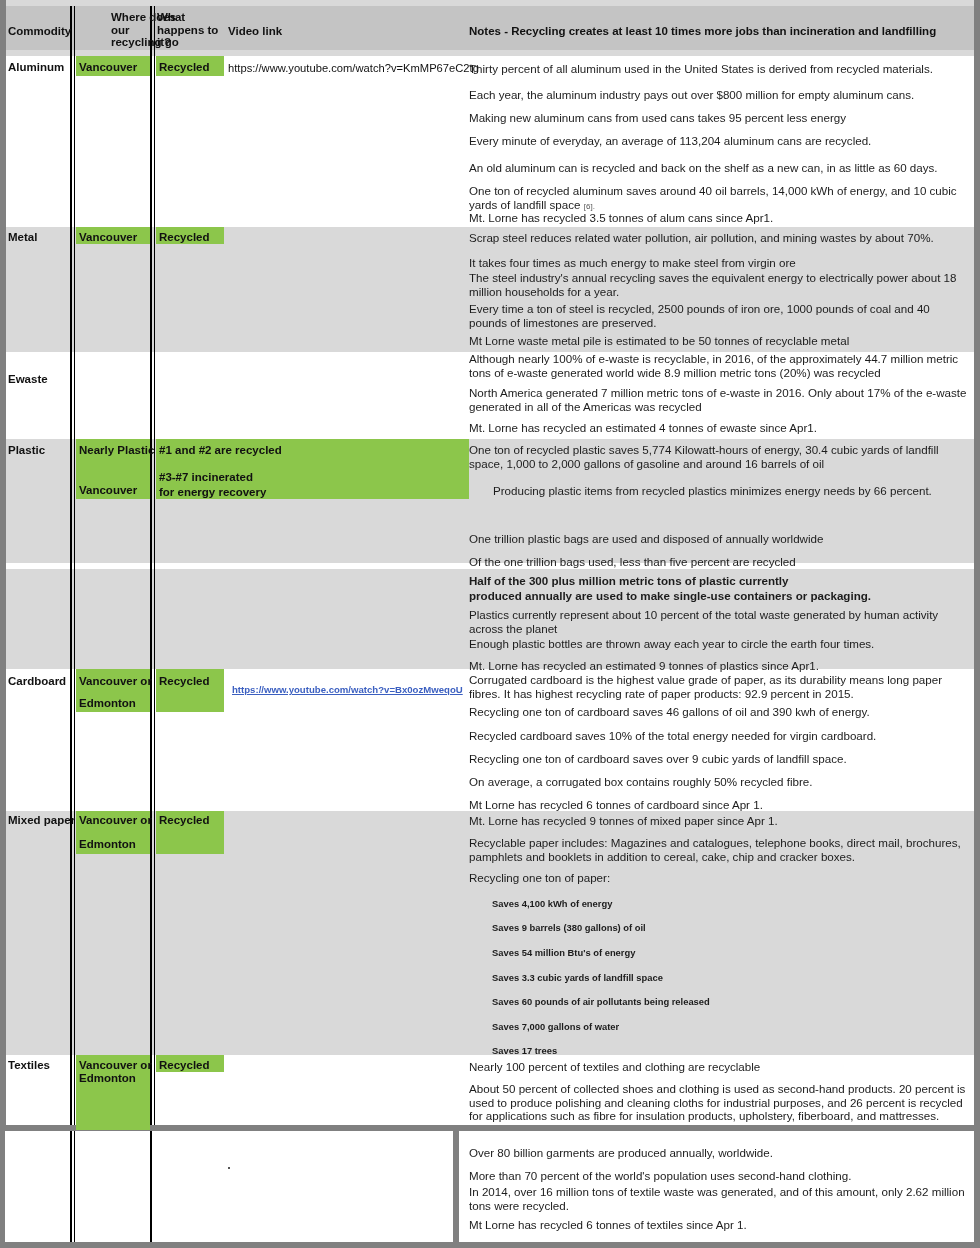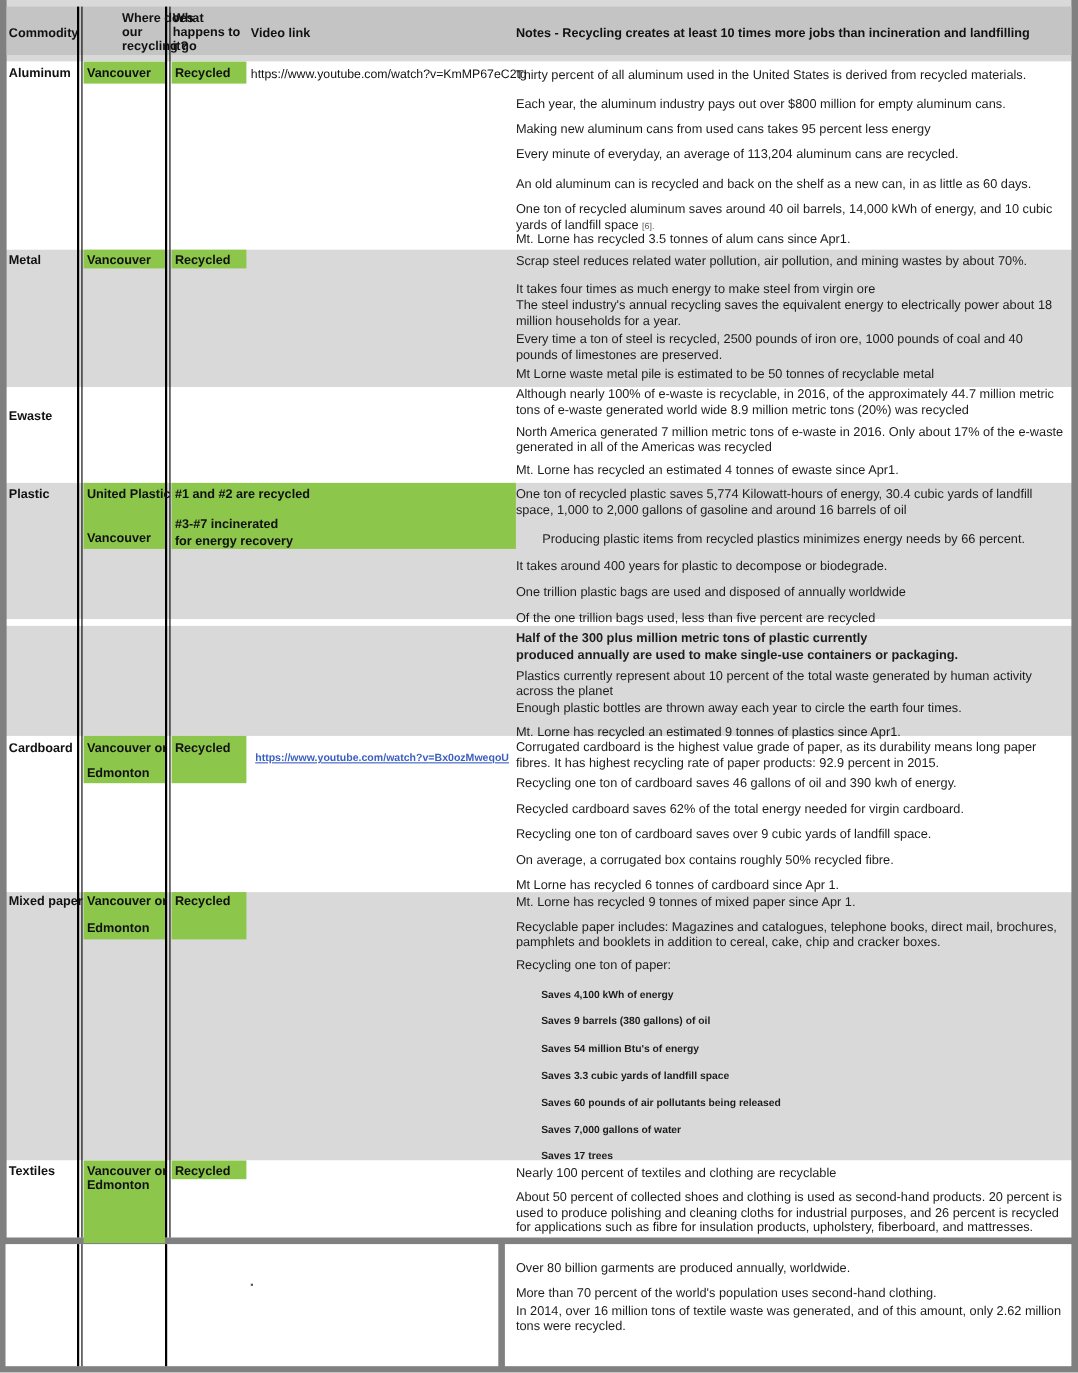--- a/index.html
+++ b/index.html
@@ -177,47 +177,46 @@
   <div class="note" style="top:302px;">Every time a ton of steel is recycled, 2500 pounds of iron ore, 1000 pounds of coal and 40 pounds of limestones are preserved.</div>
   <div class="note" style="top:334px;">Mt Lorne waste metal pile is estimated to be 50 tonnes of recyclable metal</div>
 
   <div class="lbl" style="left:8px;top:373px;">Ewaste</div>
 
   <div class="note" style="top:352px;">Although nearly 100% of e-waste is recyclable, in 2016, of the approximately 44.7 million metric tons of e-waste generated world wide 8.9 million metric tons (20%) was recycled</div>
   <div class="note" style="top:386px;">North America generated 7 million metric tons of e-waste in 2016. Only about 17% of the e-waste generated in all of the Americas was recycled</div>
   <div class="note" style="top:421px;">Mt. Lorne has recycled an estimated 4 tonnes of ewaste since Apr1.</div>
 
   <div class="lbl" style="left:8px;top:444px;">Plastic</div>
-  <div class="lbl" style="left:79px;top:444px;">United Plastic</div>
+  <div class="lbl" style="left:79px;top:444px;">Nearly Plastic</div>
   <div class="lbl" style="left:79px;top:484px;">Vancouver</div>
   <div class="lbl" style="left:159px;top:444px;">#1 and #2 are recycled</div>
   <div class="lbl" style="left:159px;top:471px;">#3-#7 incinerated</div>
   <div class="lbl" style="left:159px;top:486px;"> for energy recovery</div>
 
   <div class="note" style="top:443px;width:505px;">One ton of recycled plastic saves 5,774 Kilowatt-hours of energy, 30.4 cubic yards of landfill space, 1,000 to 2,000 gallons of gasoline and around 16 barrels of oil</div>
   <div class="note" style="top:484px;padding-left:24px;">Producing plastic items from recycled plastics minimizes energy needs by 66 percent.</div>
-  <div class="note" style="top:508px;">It takes around 400 years for plastic to decompose or biodegrade.</div>
   <div class="note" style="top:555px;">Of the one trillion bags used, less than five percent are recycled</div>
   <div class="note" style="top:532px;">One trillion plastic bags are used and disposed of annually worldwide</div>
 
   <div class="note bold" style="top:574px;white-space:pre-line;line-height:14.5px;">Half of the 300 plus million metric tons of plastic currently
  produced annually are used to make single-use containers or packaging.</div>
   <div class="note" style="top:608px;">Plastics currently represent about 10 percent of the total waste generated by human activity across the planet</div>
   <div class="note" style="top:637px;">Enough plastic bottles are thrown away each year to circle the earth four times.</div>
   <div class="note" style="top:659px;">Mt. Lorne has recycled an estimated 9 tonnes of plastics since Apr1.</div>
 
   <div class="lbl" style="left:8px;top:675px;">Cardboard</div>
   <div class="lbl" style="left:79px;top:675px;">Vancouver or</div>
   <div class="lbl" style="left:79px;top:697px;">Edmonton</div>
   <div class="lbl" style="left:159px;top:675px;">Recycled</div>
   <a class="bluelink" href="#" style="left:232px;top:684px;">https://www.youtube.com/watch?v=Bx0ozMweqoU</a>
 
   <div class="note" style="top:673px;width:505px;">Corrugated cardboard is the highest value grade of paper, as its durability means long paper fibres. It has highest recycling rate of paper products: 92.9 percent in 2015.</div>
   <div class="note" style="top:705px;">Recycling one ton of cardboard saves 46 gallons of oil and 390 kwh of energy.</div>
-  <div class="note" style="top:729px;">Recycled cardboard saves 62% of the total energy needed for virgin cardboard.</div>
+  <div class="note" style="top:729px;">Recycled cardboard saves 10% of the total energy needed for virgin cardboard.</div>
   <div class="note" style="top:752px;">Recycling one ton of cardboard saves over 9 cubic yards of landfill space.</div>
   <div class="note" style="top:775px;">On average, a corrugated box contains roughly 50% recycled fibre.</div>
   <div class="note" style="top:798px;">Mt Lorne has recycled 6 tonnes of cardboard since Apr 1.</div>
 
   <div class="lbl" style="left:8px;top:814px;">Mixed paper</div>
   <div class="lbl" style="left:79px;top:814px;">Vancouver or</div>
   <div class="lbl" style="left:79px;top:838px;">Edmonton</div>
   <div class="lbl" style="left:159px;top:814px;">Recycled</div>
 
   <div class="note" style="top:814px;">Mt. Lorne has recycled 9 tonnes of mixed paper since Apr 1.</div>
@@ -238,14 +237,15 @@
   <div class="lbl" style="left:159px;top:1059px;">Recycled</div>
 
   <div class="note" style="top:1060px;">Nearly 100 percent of textiles and clothing are recyclable</div>
   <div class="note" style="top:1082px;">About 50 percent of collected shoes and clothing is used as second-hand products. 20 percent is used to produce polishing and cleaning cloths for industrial purposes, and 26 percent is recycled for applications such as fibre for insulation products, upholstery, fiberboard, and mattresses.</div>
 
   <div class="dot" style="left:228px;top:1167px;"></div>
 
   <div class="note" style="top:1146px;">Over 80 billion garments are produced annually, worldwide.</div>
   <div class="note" style="top:1169px;">More than 70 percent of the world's population uses second-hand clothing.</div>
   <div class="note" style="top:1185px;">In 2014, over 16 million tons of textile waste was generated, and of this amount, only 2.62 million tons were recycled.</div>
+  <div class="note" style="top:1218px;">Mt Lorne has recycled 6 tonnes of textiles since Apr 1.</div>
 
 </div>
 
 </body></html>

